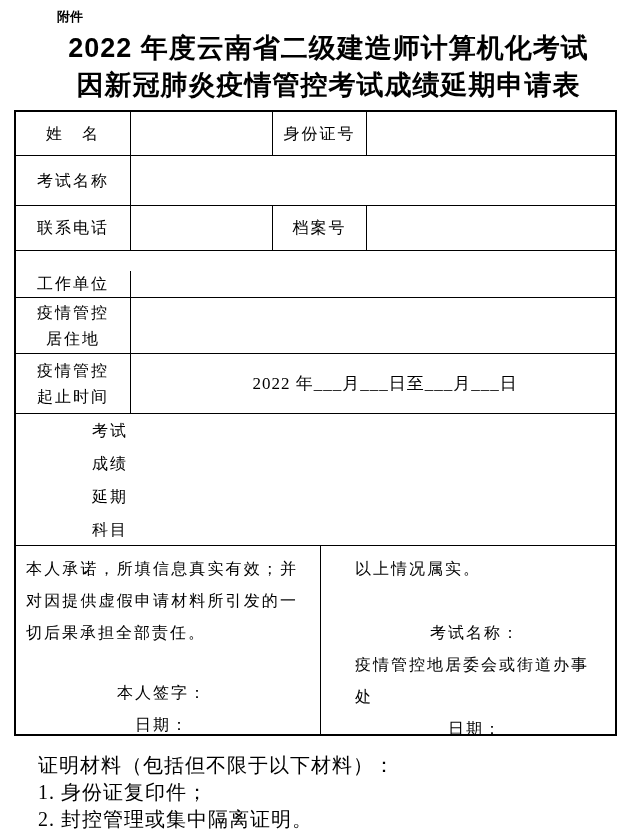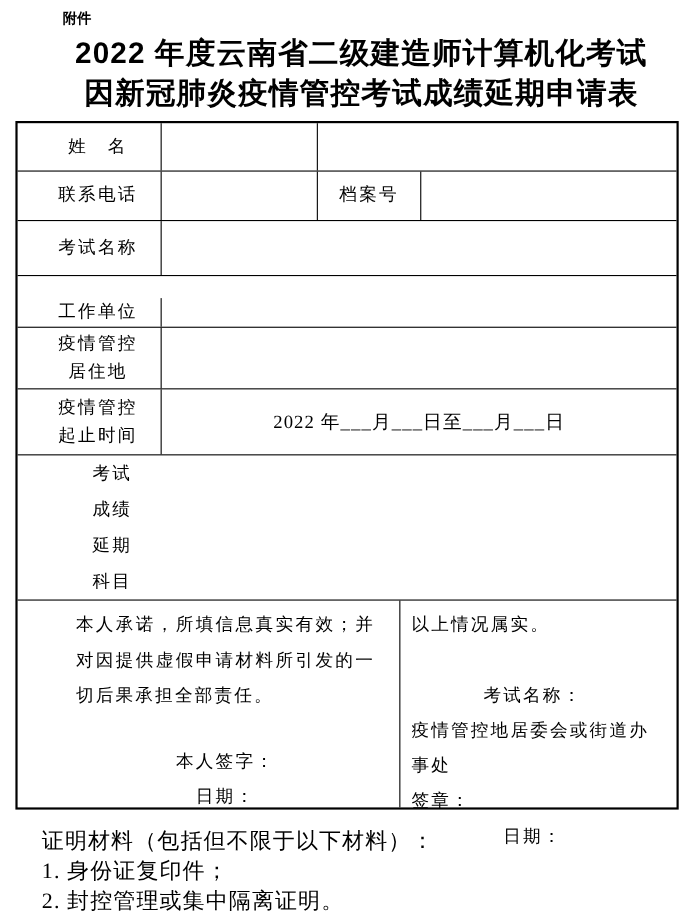--- a/index.html
+++ b/index.html
@@ -25,45 +25,45 @@
   .tbl {
     margin:6px 0 0 14px;
     width:603px;
     border:2px solid #000;
     box-sizing:border-box;
     font-size:16px;
   }
   .row { display:flex; border-bottom:1px solid #000; }
   .row:last-child { border-bottom:none; }
   .cell { border-right:1px solid #000; box-sizing:border-box; }
-  .cell:last-child { border-right:none; }
+  .cell:last-child { border-right:none;margin-left:24px; }
   .lab {
     display:flex; align-items:center; justify-content:center;
     text-align:center; letter-spacing:2px; line-height:26px;
   }
-  .c1 { width:115px; flex:0 0 115px;margin-left:16px; }
+  .c1 { width:115px; flex:0 0 115px; }
   .c2 { width:142px; flex:0 0 142px; }
   .c3 { width:94px; flex:0 0 94px; }
   .c4 { flex:1 1 auto; }
   .h1 { height:43px; } .h2 { height:44px; } .h3 { height:49px; }
   .h4 { height:46px;align-items:flex-end; } .h5 { height:55px; } .h6 { height:59px; }
   .h7 { height:131px; } .h8 { height:188px; }
   .val {}
   .datecell {
     display:flex; align-items:center; justify-content:center;
     font-size:17px; letter-spacing:1px;
   }
   .subjlab { line-height:33px; letter-spacing:2px;padding-left:25px; }
   .subjects { padding:7px 4px 0 4px; line-height:33px; letter-spacing:2px; }
   .ring {
     display:inline-block; width:6px; height:6px;
     border:4px solid #000; border-radius:50%;
     background:#fff; margin-right:2px; vertical-align:0px;
   }
-  .bl { flex:0 0 305px; width:305px; padding:7px 22px 0 10px;margin-left:43px; }
+  .bl { flex:0 0 305px; width:305px; padding:7px 22px 0 10px; }
   .br { flex:1 1 auto; padding:7px 20px 0 10px; }
   .para { text-align:justify; line-height:32px; letter-spacing:2px; }
   .sigline { text-align:center; line-height:32px; letter-spacing:2px; }
   .gap28 { height:28px; } .gap32 { height:32px; }
   .rline { line-height:32px; letter-spacing:2px; }
   .rcenter { text-align:center; line-height:32px; letter-spacing:2px; }
   .footer { margin:16px 0 0 38px; font-size:20px; line-height:27px; letter-spacing:1px; }
 </style>
 </head>
 <body>
@@ -73,32 +73,33 @@
 <div class="title">
   <div>2022 年度云南省二级建造师计算机化考试</div>
   <div>因新冠肺炎疫情管控考试成绩延期申请表</div>
 </div>
 
 <div class="tbl">
 
   <div class="row h1">
     <div class="cell lab c1">姓　名</div>
     <div class="cell val c2"></div>
+    <div class="cell lab c3">身份证号</div>
+    <div class="cell val c4"></div>
+  </div>
+
+  <div class="row h3">
+    <div class="cell lab c1">考试名称</div>
     <div class="cell val c4"></div>
   </div>
 
   <div class="row h2">
     <div class="cell lab c1">联系电话</div>
     <div class="cell val c2"></div>
     <div class="cell lab c3">档案号</div>
-    <div class="cell val c4"></div>
-  </div>
-
-  <div class="row h3">
-    <div class="cell lab c1">考试名称</div>
     <div class="cell val c4"></div>
   </div>
 
   <div class="row h4">
     <div class="cell lab c1">工作单位</div>
     <div class="cell val c4"></div>
   </div>
 
   <div class="row h5">
     <div class="cell lab c1">
@@ -136,21 +137,20 @@
       <div class="para">本人承诺，所填信息真实有效；并对因提供虚假申请材料所引发的一切后果承担全部责任。</div>
       <div class="gap28"></div>
       <div class="sigline">本人签字：</div>
       <div class="sigline">日期：</div>
     </div>
     <div class="cell br">
       <div class="rline">以上情况属实。</div>
       <div class="gap32"></div>
       <div class="rcenter">考试名称：</div>
       <div class="rline">疫情管控地居委会或街道办事处</div>
-      <div class="rline">签章：</div>
       <div class="rcenter">日期：</div>
     </div>
   </div>
 
 </div>
 
 <div class="footer">
   <div>证明材料（包括但不限于以下材料）：</div>
   <div>1. 身份证复印件；</div>
   <div>2. 封控管理或集中隔离证明。</div>

